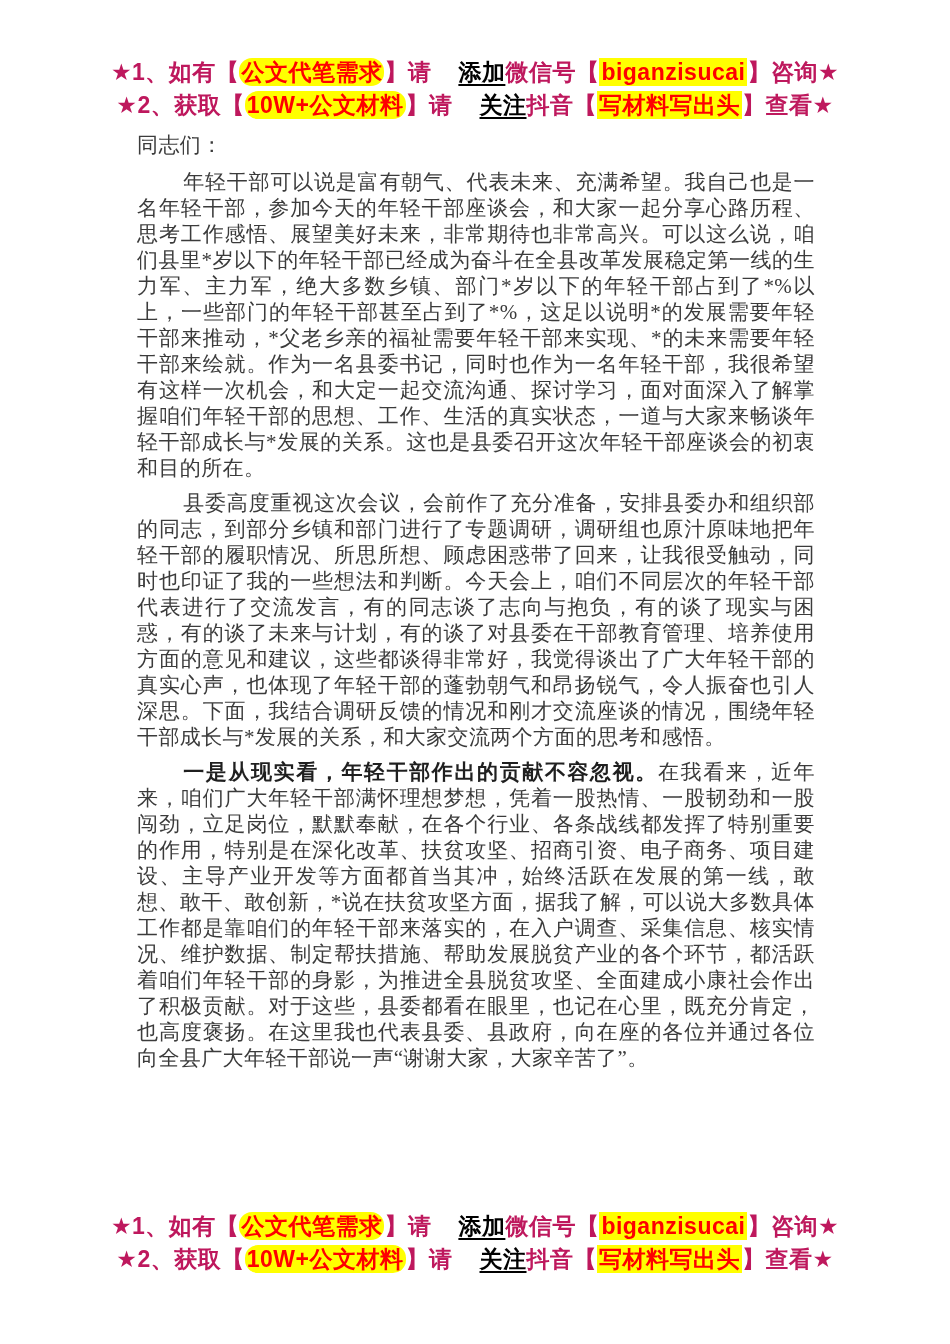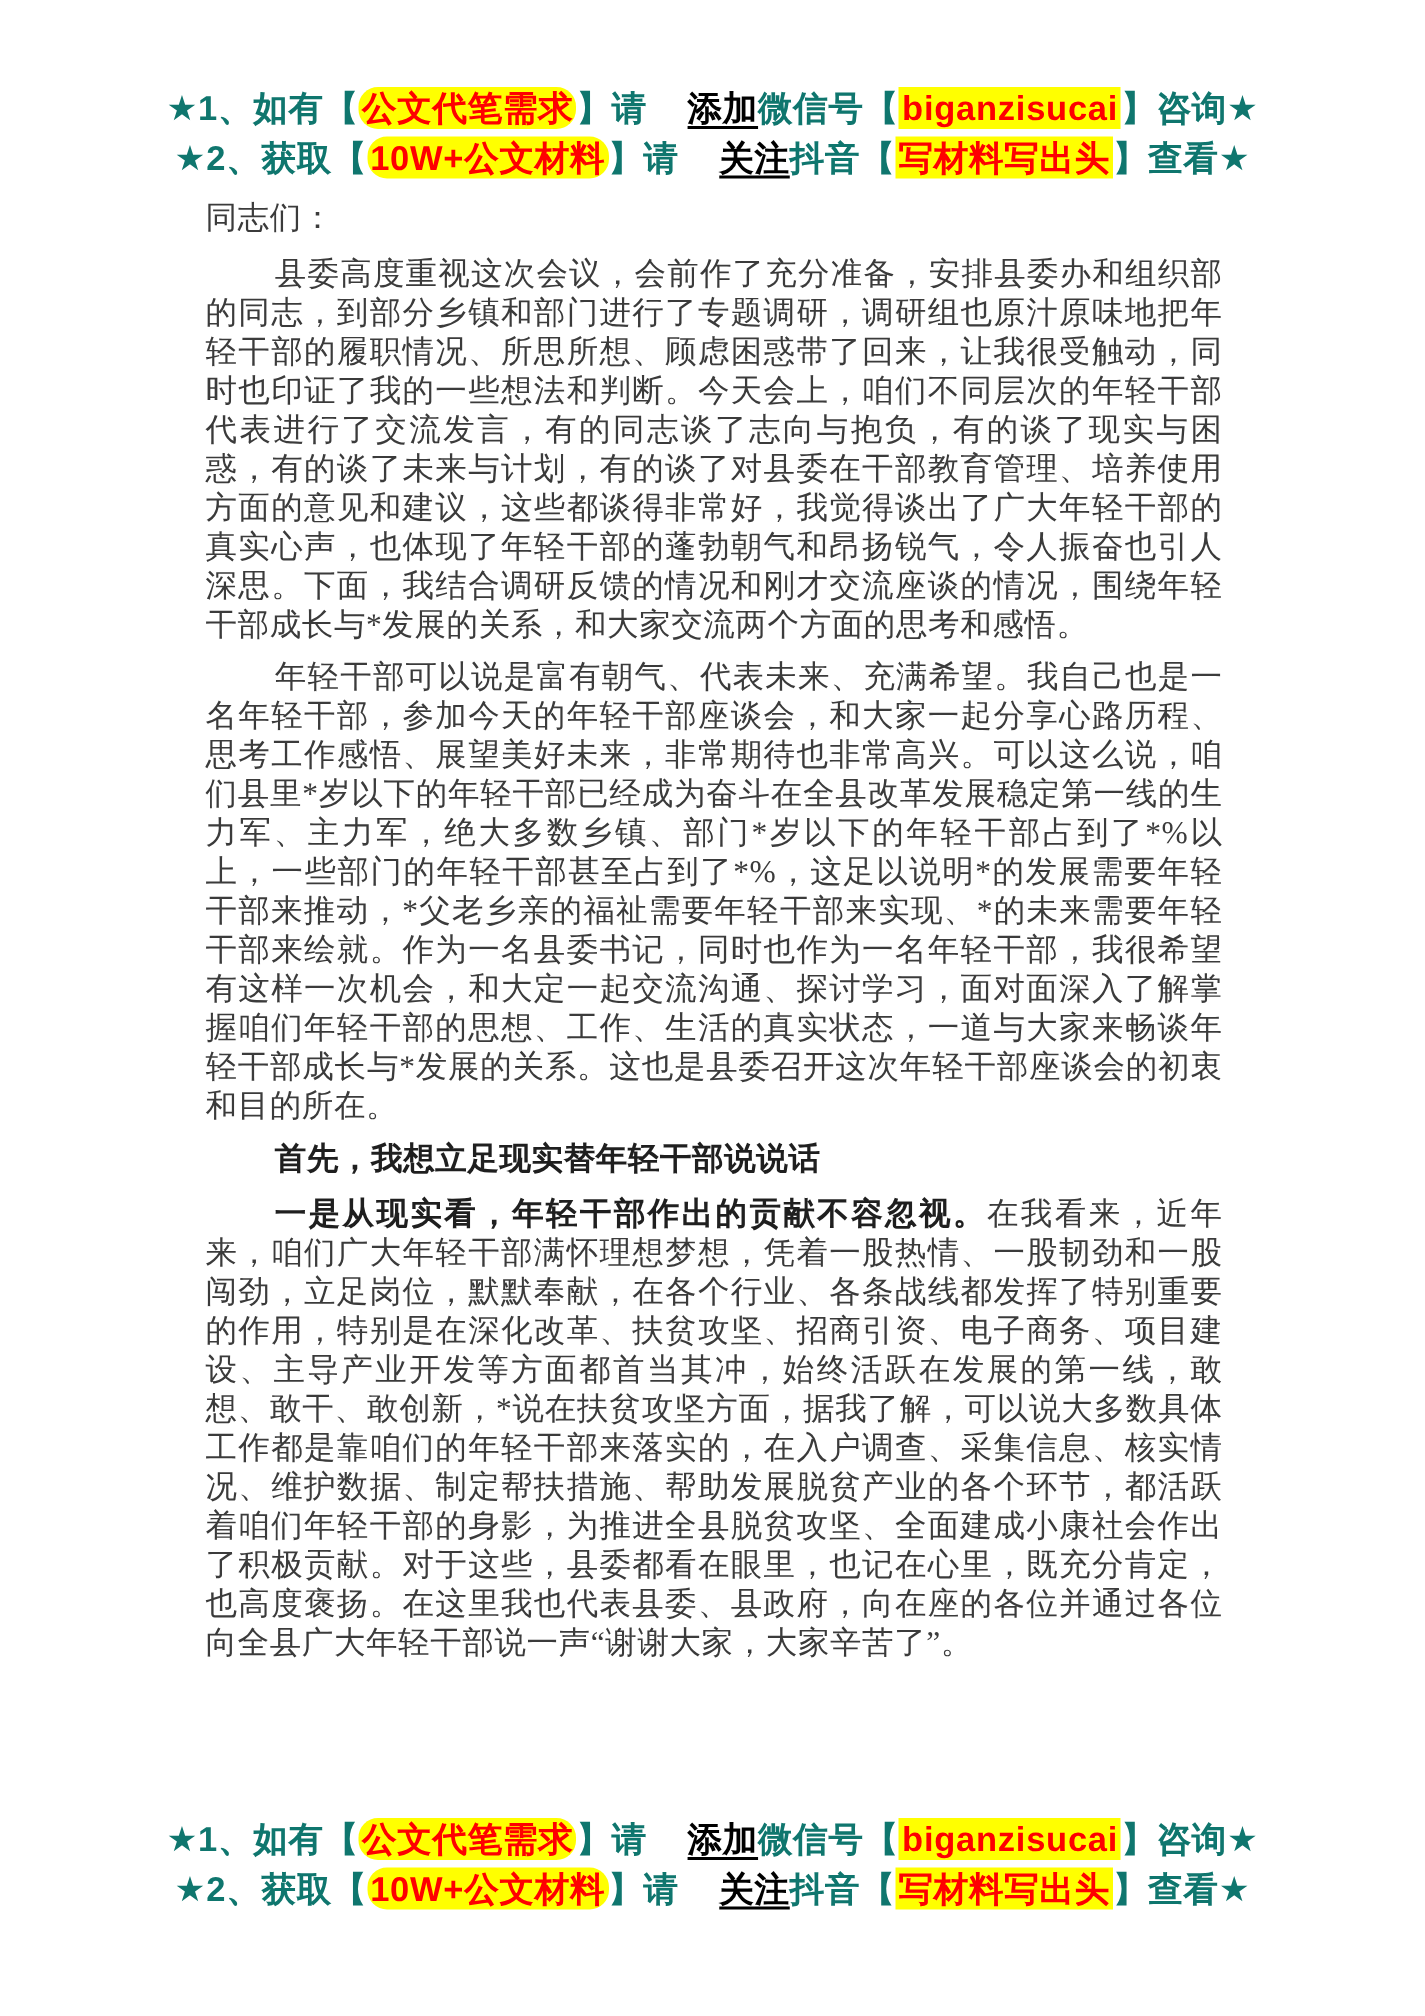--- a/index.html
+++ b/index.html
@@ -21,21 +21,21 @@
     text-align: center;
     font-family: "Liberation Sans", "DejaVu Sans", sans-serif;
     font-weight: bold;
     font-size: 23px;
     line-height: 33px;
     color: #000000;
     letter-spacing: 0.5px;
   }
   .promo-header { padding-top: 56px; }
   .promo-footer { position: absolute; left: 0; top: 1210px; }
-  .seg-black { color: #0f766e; }
+  .seg-black { color: #be185d; }
   .seg-black-underline {
     color: #000000;
     text-decoration: underline;
     text-decoration-thickness: 2px;
     text-underline-offset: 4px;
     margin-left: 27px;
   }
   .seg-red-highlight {
     color: #fe0000;
     background: #ffff00;
@@ -85,23 +85,22 @@
 <div class="page">
 
   <div class="promo promo-header">
     <div class="promo-line"><span class="seg-black">★1、如有【</span><span class="seg-red-highlight">公文代笔需求</span><span class="seg-black">】请</span><span class="seg-black-underline">添加</span><span class="seg-black">微信号【</span><span class="seg-red-highlight-underline">biganzisucai</span><span class="seg-black">】咨询★</span></div>
     <div class="promo-line"><span class="seg-black">★2、获取【</span><span class="seg-red-highlight">10W+公文材料</span><span class="seg-black">】请</span><span class="seg-black-underline">关注</span><span class="seg-black">抖音【</span><span class="seg-red-highlight-underline">写材料写出头</span><span class="seg-black">】查看★</span></div>
   </div>
 
   <div class="doc-body">
     <p class="salutation">同志们：</p>
     <div id="paragraphs">
+        <p>年轻干部可以说是富有朝气、代表未来、充满希望。我自己也是一名年轻干部，参加今天的年轻干部座谈会，和大家一起分享心路历程、思考工作感悟、展望美好未来，非常期待也非常高兴。可以这么说，咱们县里*岁以下的年轻干部已经成为奋斗在全县改革发展稳定第一线的生力军、主力军，绝大多数乡镇、部门*岁以下的年轻干部占到了*%以上，一些部门的年轻干部甚至占到了*%，这足以说明*的发展需要年轻干部来推动，*父老乡亲的福祉需要年轻干部来实现、*的未来需要年轻干部来绘就。作为一名县委书记，同时也作为一名年轻干部，我很希望有这样一次机会，和大定一起交流沟通、探讨学习，面对面深入了解掌握咱们年轻干部的思想、工作、生活的真实状态，一道与大家来畅谈年轻干部成长与*发展的关系。这也是县委召开这次年轻干部座谈会的初衷和目的所在。</p>
         <p>县委高度重视这次会议，会前作了充分准备，安排县委办和组织部的同志，到部分乡镇和部门进行了专题调研，调研组也原汁原味地把年轻干部的履职情况、所思所想、顾虑困惑带了回来，让我很受触动，同时也印证了我的一些想法和判断。今天会上，咱们不同层次的年轻干部代表进行了交流发言，有的同志谈了志向与抱负，有的谈了现实与困惑，有的谈了未来与计划，有的谈了对县委在干部教育管理、培养使用方面的意见和建议，这些都谈得非常好，我觉得谈出了广大年轻干部的真实心声，也体现了年轻干部的蓬勃朝气和昂扬锐气，令人振奋也引人深思。下面，我结合调研反馈的情况和刚才交流座谈的情况，围绕年轻干部成长与*发展的关系，和大家交流两个方面的思考和感悟。</p>
-        <p>年轻干部可以说是富有朝气、代表未来、充满希望。我自己也是一名年轻干部，参加今天的年轻干部座谈会，和大家一起分享心路历程、思考工作感悟、展望美好未来，非常期待也非常高兴。可以这么说，咱们县里*岁以下的年轻干部已经成为奋斗在全县改革发展稳定第一线的生力军、主力军，绝大多数乡镇、部门*岁以下的年轻干部占到了*%以上，一些部门的年轻干部甚至占到了*%，这足以说明*的发展需要年轻干部来推动，*父老乡亲的福祉需要年轻干部来实现、*的未来需要年轻干部来绘就。作为一名县委书记，同时也作为一名年轻干部，我很希望有这样一次机会，和大定一起交流沟通、探讨学习，面对面深入了解掌握咱们年轻干部的思想、工作、生活的真实状态，一道与大家来畅谈年轻干部成长与*发展的关系。这也是县委召开这次年轻干部座谈会的初衷和目的所在。</p>
-        <p class="heading">首先，我想立足现实替年轻干部说说话</p>
         <p><span class="lead">一是从现实看，年轻干部作出的贡献不容忽视。</span><span>在我看来，近年来，咱们广大年轻干部满怀理想梦想，凭着一股热情、一股韧劲和一股闯劲，立足岗位，默默奉献，在各个行业、各条战线都发挥了特别重要的作用，特别是在深化改革、扶贫攻坚、招商引资、电子商务、项目建设、主导产业开发等方面都首当其冲，始终活跃在发展的第一线，敢想、敢干、敢创新，*说在扶贫攻坚方面，据我了解，可以说大多数具体工作都是靠咱们的年轻干部来落实的，在入户调查、采集信息、核实情况、维护数据、制定帮扶措施、帮助发展脱贫产业的各个环节，都活跃着咱们年轻干部的身影，为推进全县脱贫攻坚、全面建成小康社会作出了积极贡献。对于这些，县委都看在眼里，也记在心里，既充分肯定，也高度褒扬。在这里我也代表县委、县政府，向在座的各位并通过各位向全县广大年轻干部说一声“谢谢大家，大家辛苦了”。</span></p>
       </div>
   </div>
 
   <div class="promo promo-footer">
     <div class="promo-line"><span class="seg-black">★1、如有【</span><span class="seg-red-highlight">公文代笔需求</span><span class="seg-black">】请</span><span class="seg-black-underline">添加</span><span class="seg-black">微信号【</span><span class="seg-red-highlight-underline">biganzisucai</span><span class="seg-black">】咨询★</span></div>
     <div class="promo-line"><span class="seg-black">★2、获取【</span><span class="seg-red-highlight">10W+公文材料</span><span class="seg-black">】请</span><span class="seg-black-underline">关注</span><span class="seg-black">抖音【</span><span class="seg-red-highlight-underline">写材料写出头</span><span class="seg-black">】查看★</span></div>
   </div>
 
 </div>

